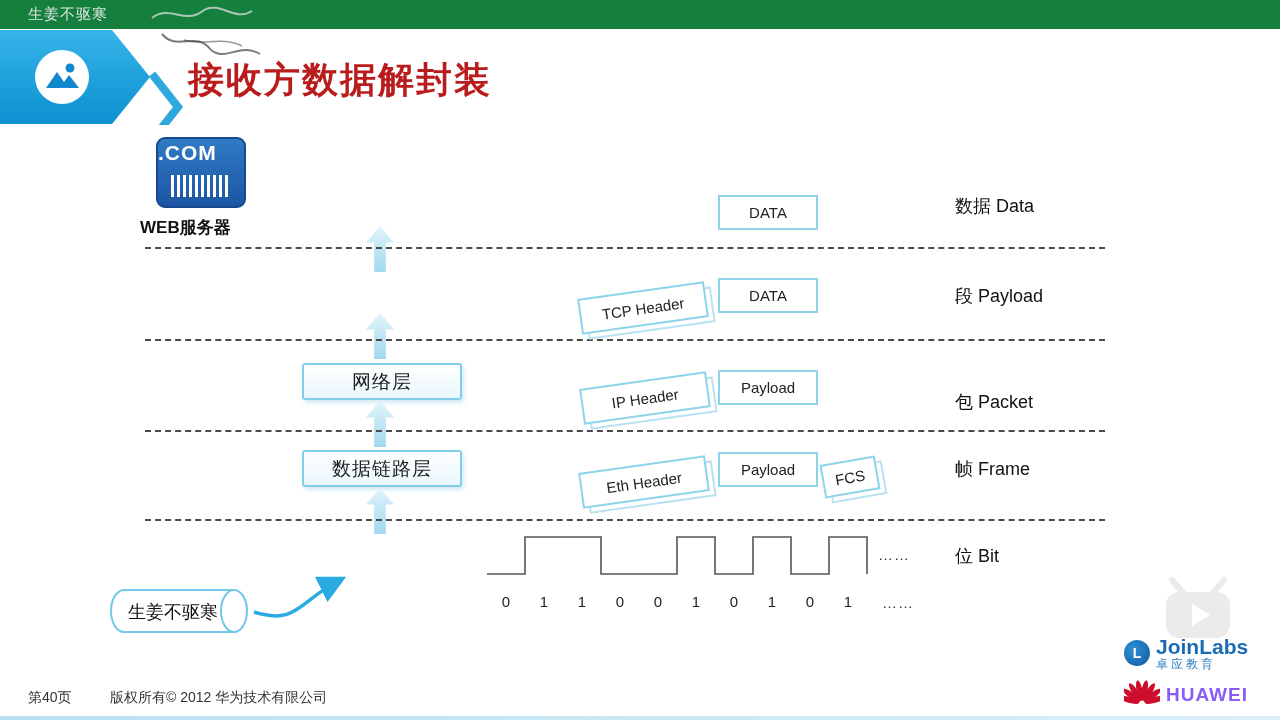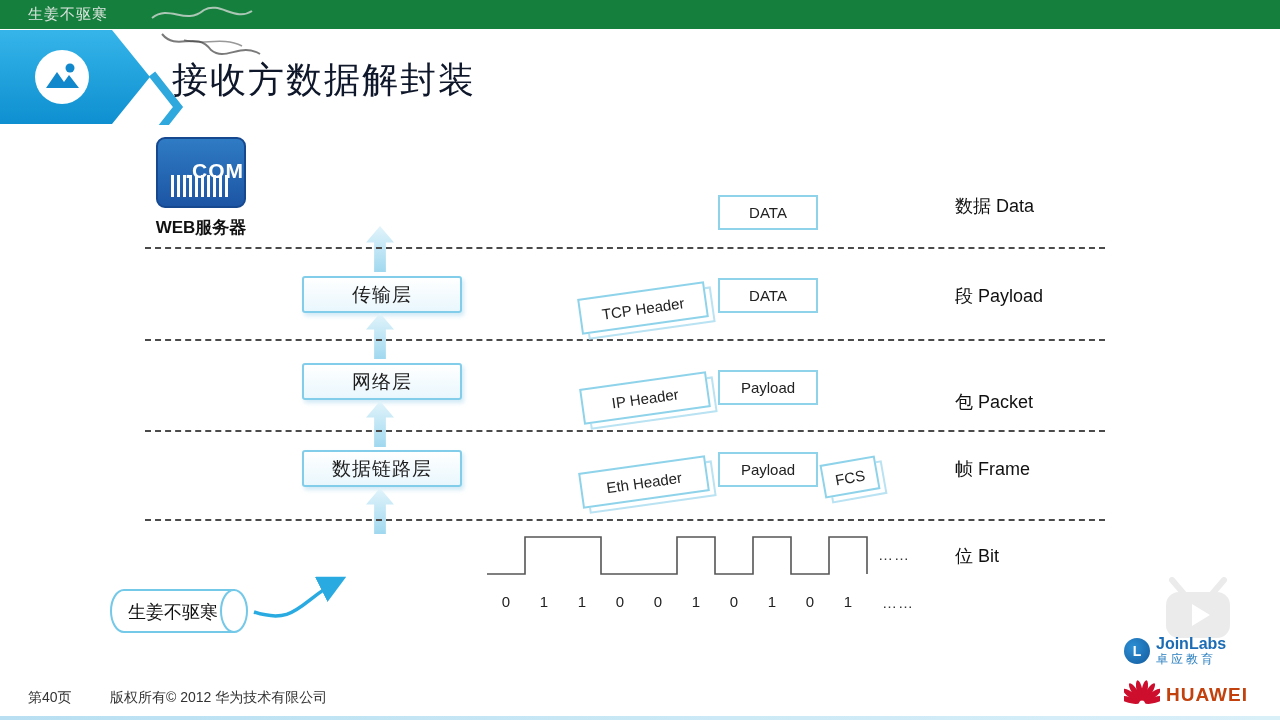--- a/index.html
+++ b/index.html
@@ -8,34 +8,34 @@
     font-family:"Liberation Sans","DejaVu Sans",sans-serif; overflow:hidden;
   }
 
   
   .topbar { position:absolute; left:0; top:0; width:1280px; height:29px; background:#15803d; }
   .topbar-text { position:absolute; left:28px; top:5px; font-size:15px; color:rgba(235,235,235,.92); letter-spacing:1px; }
   .scribble { position:absolute; left:140px; top:0; }
 
   
   .banner { position:absolute; left:0; top:30px; }
-  .title { position:absolute; left:172px; top:56px; font-size:36px; font-weight:normal; color:#0f172a; letter-spacing:2px; }
+  .title { position:absolute; left:188px; top:56px; font-size:36px; font-weight:bold; color:#b91c1c; letter-spacing:2px; }
 
   
   .server-icon {
     position:absolute; left:156px; top:137px; width:90px; height:71px;
     background:linear-gradient(180deg,#2f7bc4,#1c55a4); border:2px solid #16488f;
     border-radius:9px; box-sizing:border-box;
   }
-  .server-com { text-align:right; color:#fff; font-weight:bold; font-size:21px; letter-spacing:1px; margin-top:20px; }
+  .server-com { text-align:left; color:#fff; font-weight:bold; font-size:21px; letter-spacing:1px; margin-top:2px; }
   .barcode {
     position:absolute; left:13px; right:13px; top:36px; height:22px;
     background:repeating-linear-gradient(90deg,#ffffff 0 3px,rgba(0,0,0,0) 3px 6px);
   }
-  .server-label { position:absolute; left:140px; top:216px; width:122px; text-align:center; font-size:17px; font-weight:bold; color:#111; }
+  .server-label { position:absolute; left:140px; top:216px; width:122px; font-size:17px; font-weight:bold; color:#111; }
 
   
   .layer {
     position:absolute; left:302px; width:156px; height:33px;
     border:2px solid #82cde9; border-radius:3px;
     background:linear-gradient(180deg,#ffffff,#e9f7fd);
     box-shadow:2px 3px 4px rgba(140,200,230,.4);
     display:flex; align-items:center; justify-content:center;
     font-size:19px; color:#1c1c1c; letter-spacing:1px;
   }
@@ -67,26 +67,26 @@
   .curve-arrow { position:absolute; left:242px; top:564px; }
 
   
   .page-num { position:absolute; left:28px; top:689px; font-size:14px; color:#333; }
   .copyright { position:absolute; left:110px; top:689px; font-size:14px; color:#333; }
   .bottom-strip { position:absolute; left:0; bottom:0; width:1280px; height:4px;
     background:linear-gradient(90deg,#b8e0f2,#daf0f9); }
 
   
   .huawei { position:absolute; left:1124px; top:678px; display:flex; align-items:flex-end; }
-  .huawei-text { font-size:19px; font-weight:bold; color:#c2410c; letter-spacing:1px; margin-left:6px; margin-bottom:2px; }
+  .huawei-text { font-size:19px; font-weight:bold; color:#8b5cf6; letter-spacing:1px; margin-left:6px; margin-bottom:2px; }
   .joinlabs { position:absolute; left:1124px; top:636px; display:flex; align-items:center; }
   .joinlabs-circle { width:26px; height:26px; border-radius:50%; background:radial-gradient(circle at 35% 35%,#2d8fd4,#135a9e);
     color:#fff; font-size:14px; font-weight:bold; display:flex; align-items:center; justify-content:center; }
   .joinlabs-texts { margin-left:6px; line-height:1.05; }
-  .joinlabs-name { font-size:16px; font-weight:bold; color:#1b6cb5; }
+  .joinlabs-name { font-size:21px; font-weight:bold; color:#1b6cb5; }
   .joinlabs-sub { font-size:12px; color:#2a7fc0; letter-spacing:3px; }
   .play-mark { position:absolute; left:1162px; top:576px; opacity:.9; }
 </style>
 </head>
 <body>
 
 <div class="stage">
 
   <div class="topbar">
     <span class="topbar-text">生姜不驱寒</span>
@@ -113,21 +113,20 @@
     </g>
   </svg>
   <div class="title">接收方数据解封装</div>
 
   <div class="server-icon">
     <div class="server-com">.COM</div>
     <div class="barcode"></div>
   </div>
   <div class="server-label">WEB服务器</div>
 
-  <div class="layer" style="top:276px">传输层</div>
   <div class="layer" style="top:450px">数据链路层</div>
   <div class="layer" style="top:363px">网络层</div>
 
   <div class="up-arrow" style="top:226px"></div>
   <div class="up-arrow" style="top:313px"></div>
   <div class="up-arrow" style="top:401px"></div>
   <div class="up-arrow" style="top:488px"></div>
 
   <div class="dash" style="top:247px"></div>
   <div class="dash" style="top:339px"></div>

